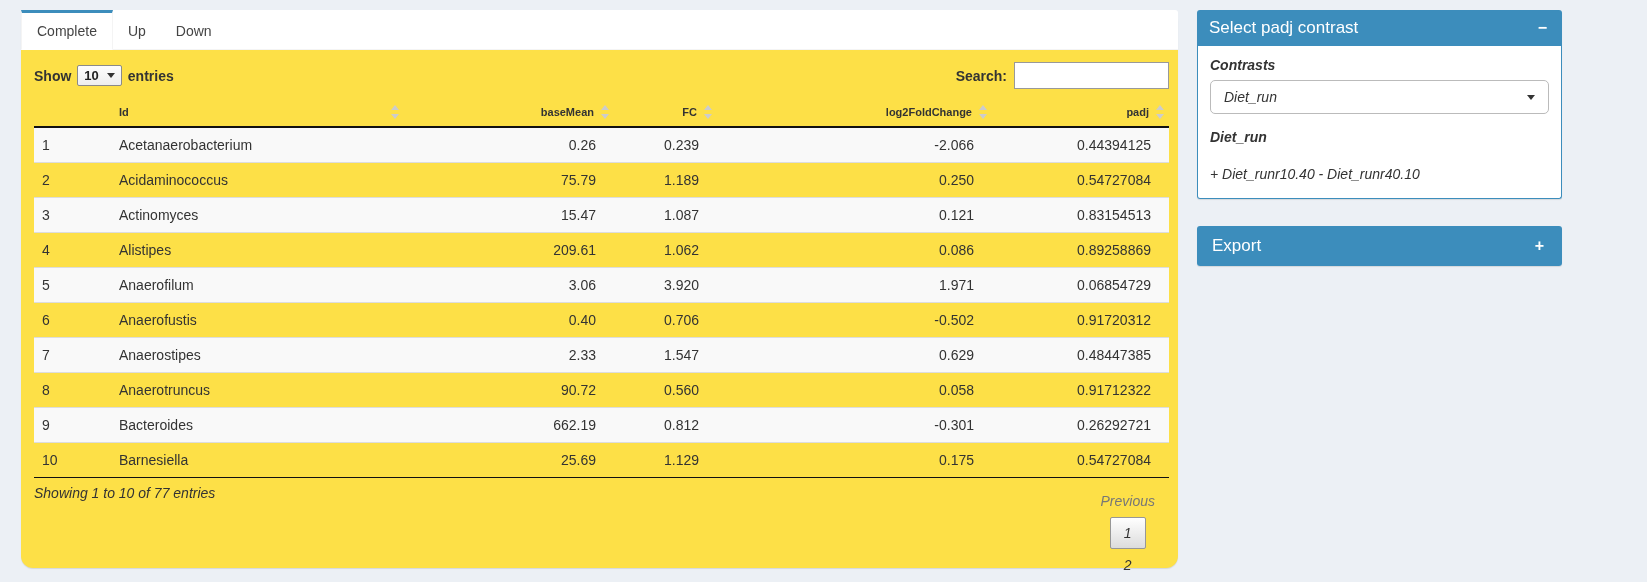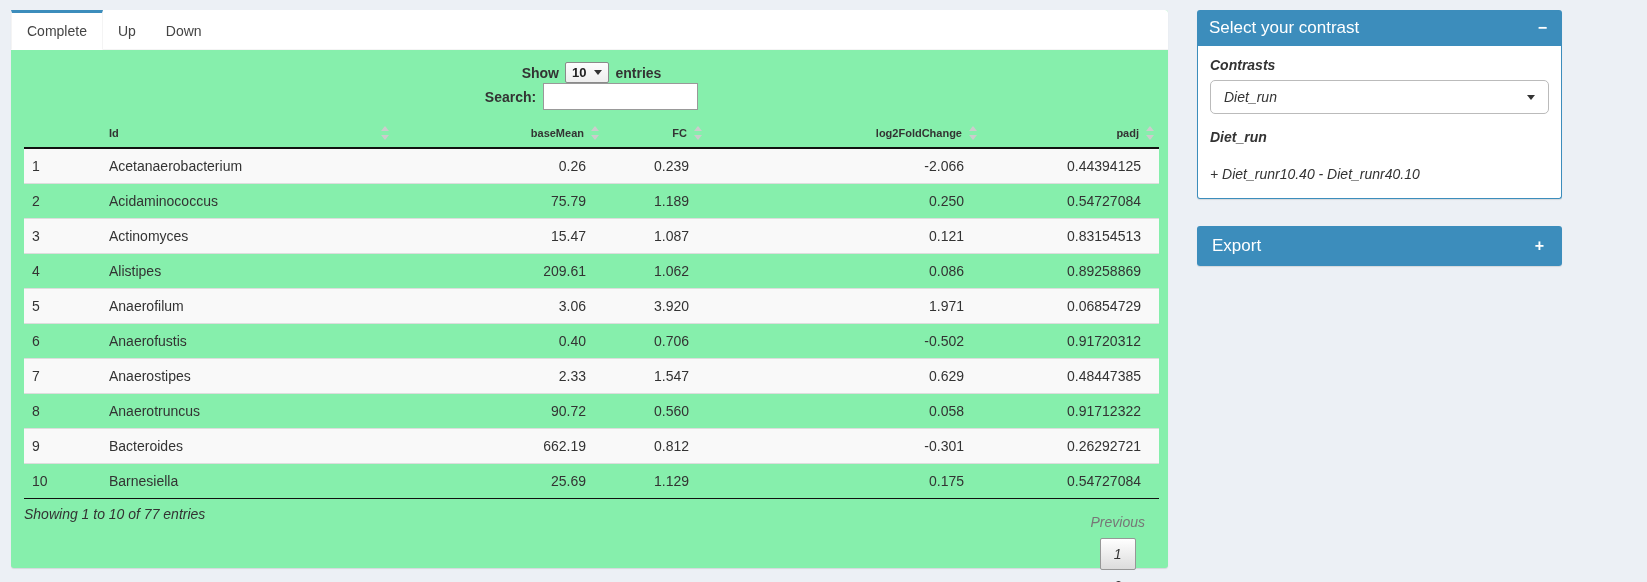--- a/index.html
+++ b/index.html
@@ -7,24 +7,24 @@
   body {
     background: #ecf0f5;
     font-family: "Liberation Sans", "DejaVu Sans", sans-serif;
     color: #333;
     position: relative;
     overflow: hidden;
   }
 
   
   .main-box {
-    position: absolute; left: 11px; top: 10px;
+    position: absolute; left: 21px; top: 10px;
     width: 1157px; height: 558px;
-    background: #86efac;
-    border-radius: 3px;
+    background: #fde047;
+    border-radius: 12px;
     box-shadow: 0 1px 1px rgba(0,0,0,.1);
   }
   .tab-nav {
     display: flex;
     border-bottom: 1px solid #f4f4f4;
     background: #fff;
     border-radius: 3px 3px 0 0;
   }
   .tab {
     border-top: 3px solid transparent;
@@ -38,21 +38,21 @@
   .tab.active {
     border-top: 3px solid #3c8dbc;
     background: #fff;
     border-left: 1px solid #f4f4f4;
     border-right: 1px solid #f4f4f4;
     border-bottom: 1px solid #fff;
   }
   .tab-content { padding: 10px 9px 0 13px; }
 
   
-  .dt-controls { display: flex; justify-content: space-between; align-items: center; margin-top: 2px; flex-direction: column; }
+  .dt-controls { display: flex; justify-content: space-between; align-items: center; margin-top: 2px; }
   .dt-length { font-size: 14px; font-weight: bold; display: flex; align-items: center; gap: 6px; }
   .mini-select {
     display: inline-flex; align-items: center; gap: 8px;
     border: 1px solid #8a8a8a; border-radius: 2px;
     background: linear-gradient(#fdfdfd, #eee);
     padding: 2px 6px; font-size: 13px; font-weight: bold; color: #222;
     cursor: pointer;
   }
   .caret-down {
     width: 0; height: 0; display: inline-block;
@@ -296,21 +296,21 @@
       </div>
     </div>
 
   </div>
 </div>
 
 <div class="side-col">
 
   <div class="side-box">
     <div class="box-header">
-      <span>Select your contrast</span>
+      <span>Select padj contrast</span>
       <button class="collapse-btn">−</button>
     </div>
     <div class="box-body">
       <div class="field-label">Contrasts</div>
       <div class="select-box">
         <span>Diet_run</span>
         <span class="caret-down"></span>
       </div>
       <div class="contrast-name">Diet_run</div>
       <div class="contrast-formula">+ Diet_runr10.40 - Diet_runr40.10</div>

